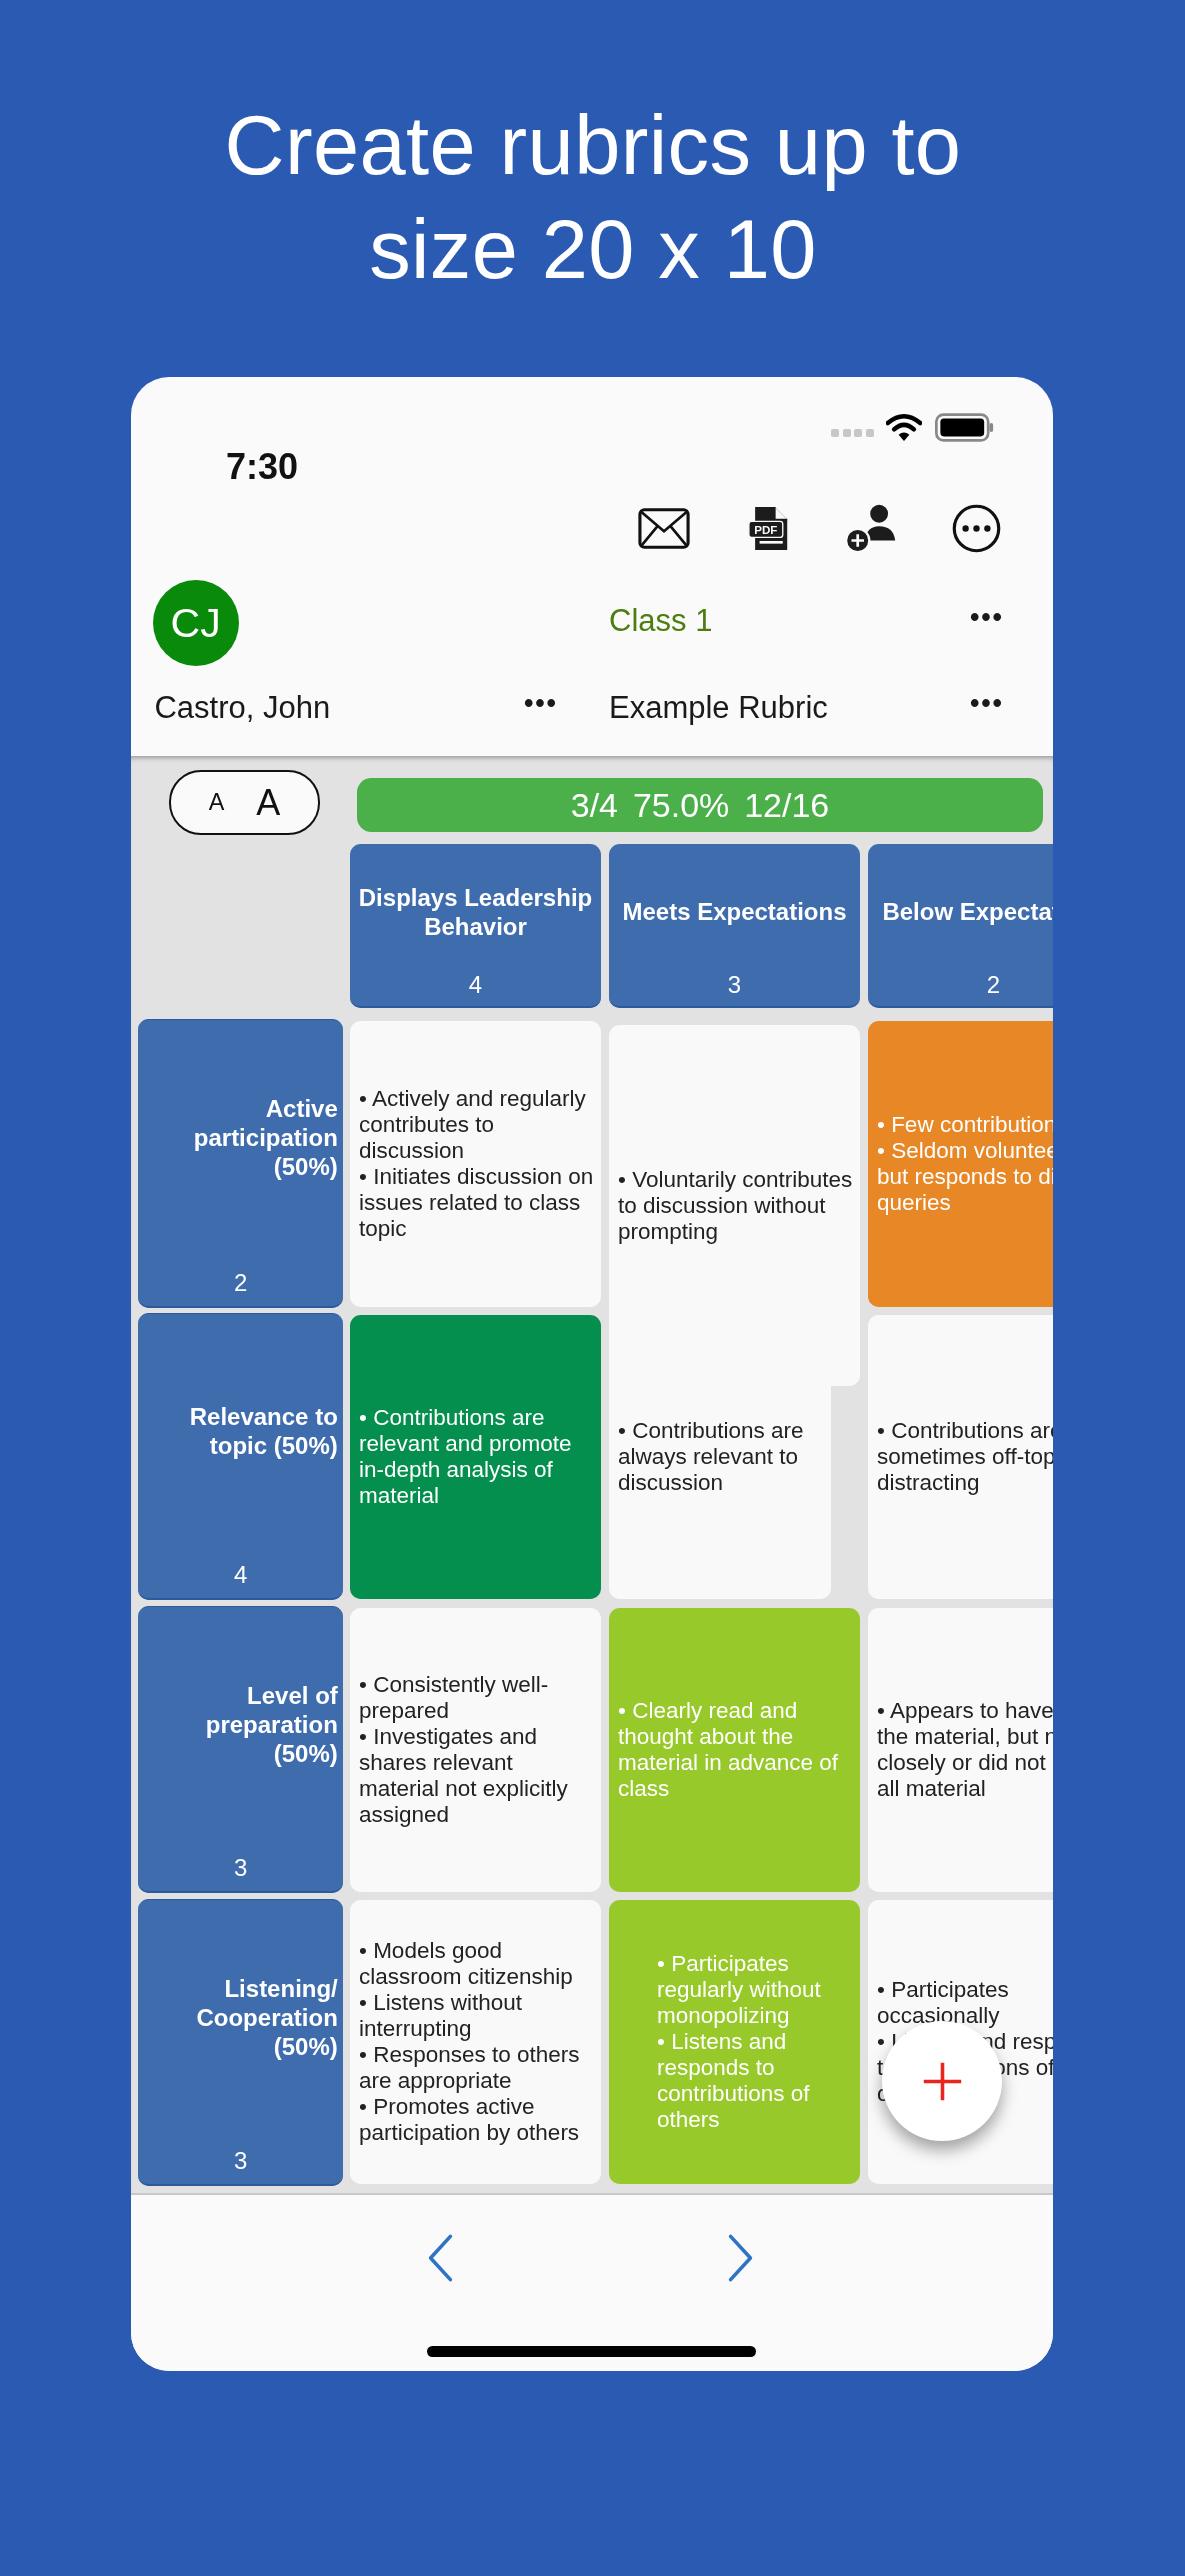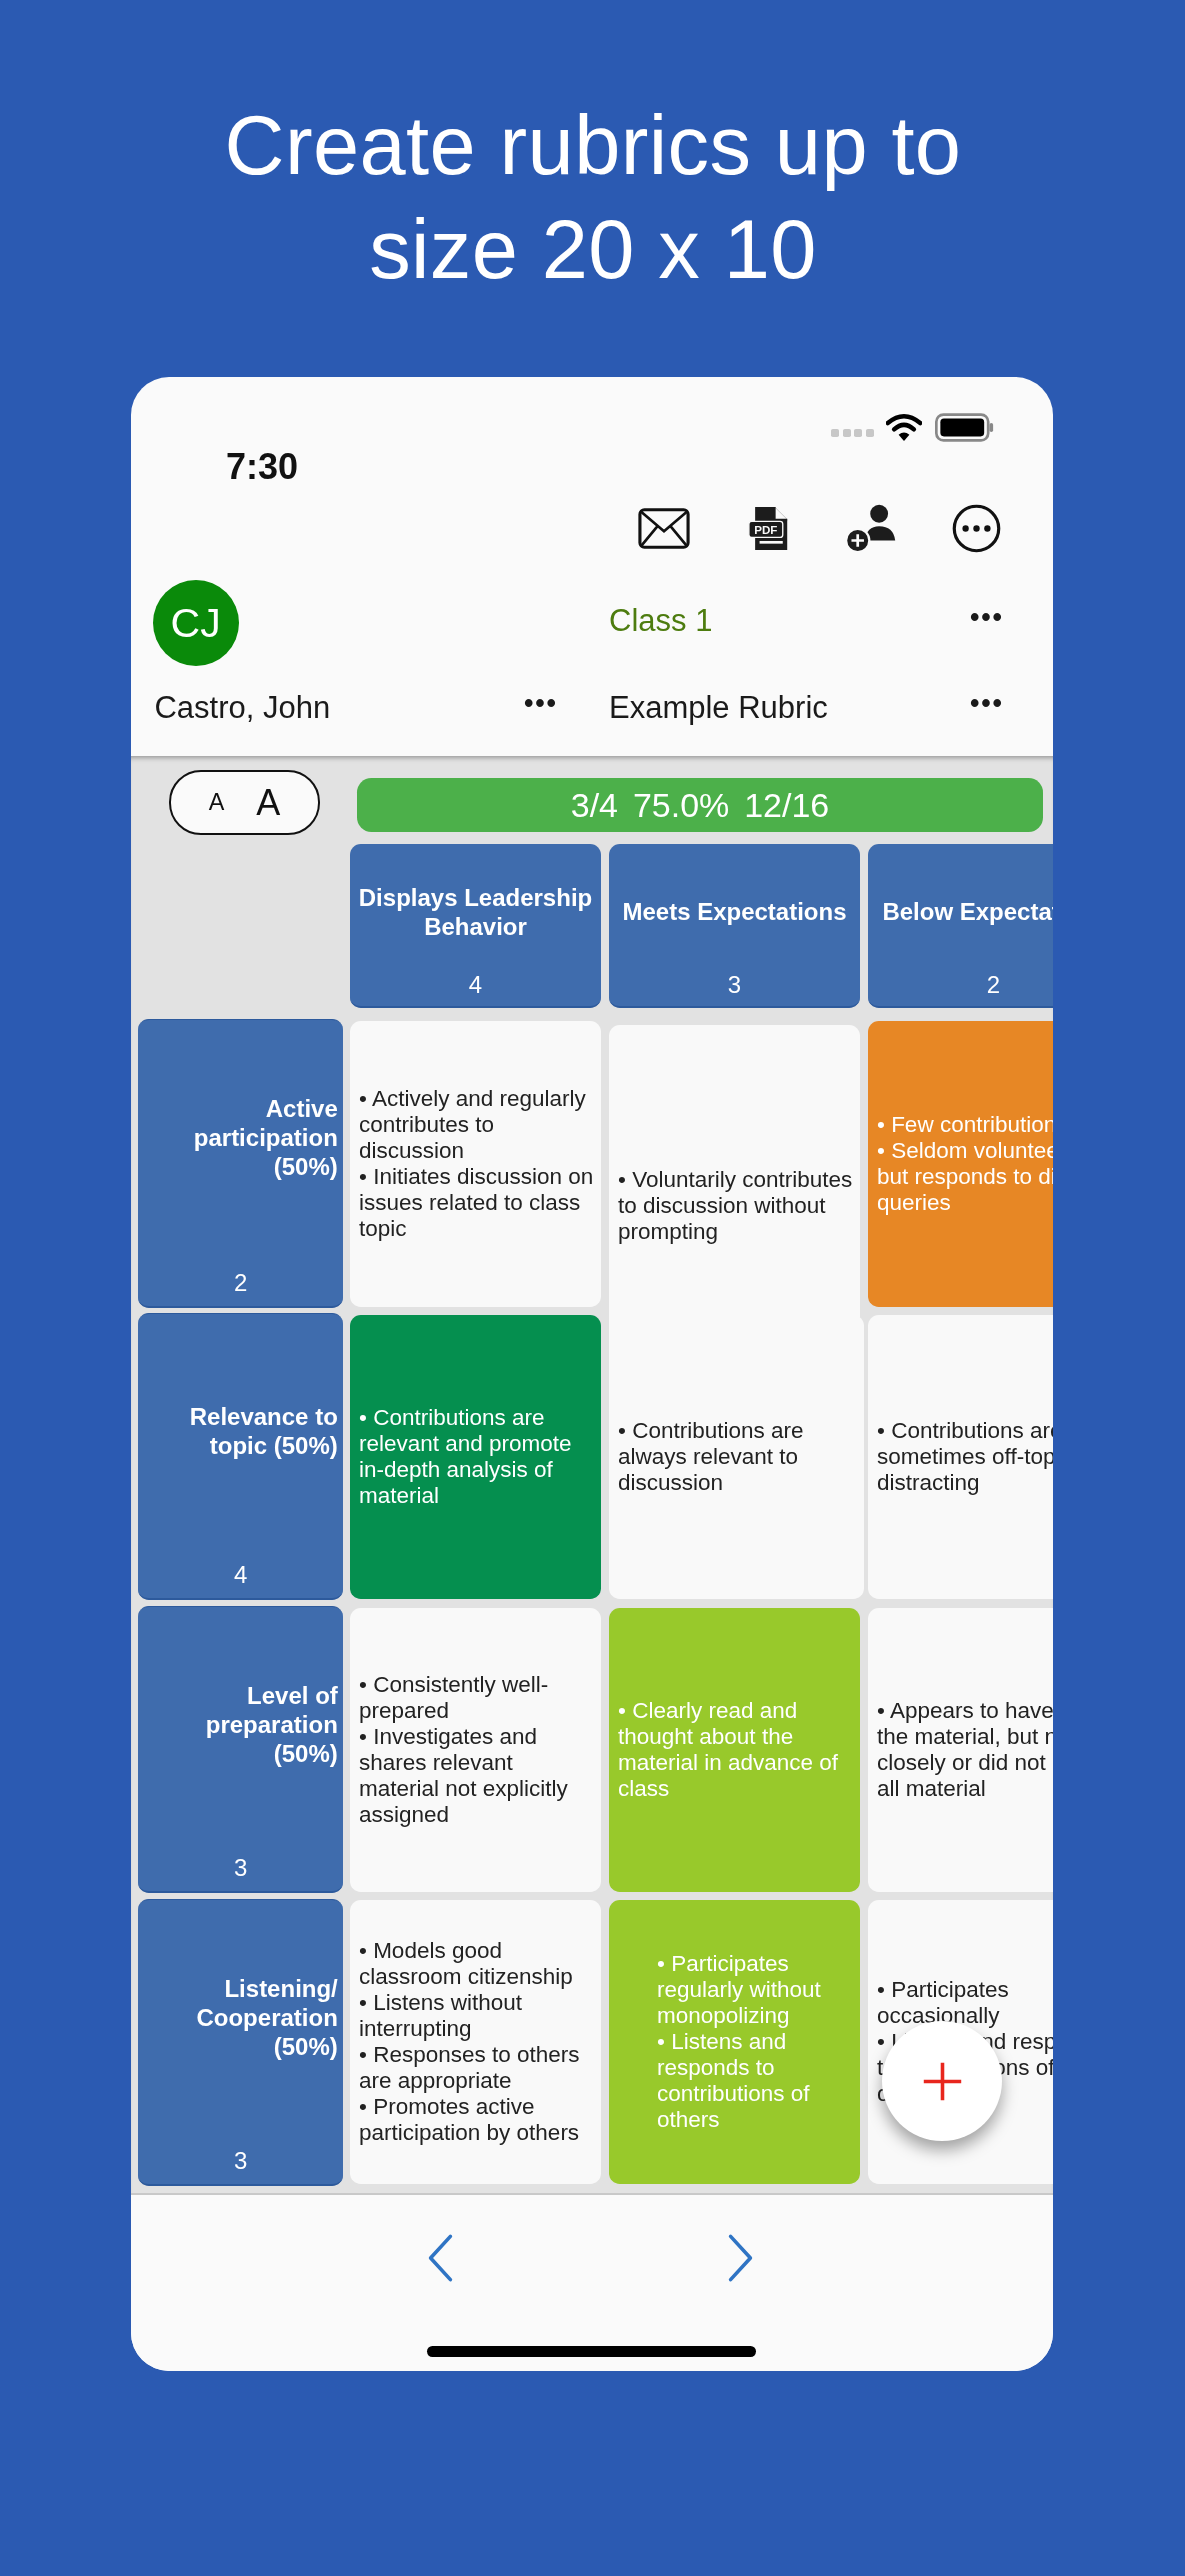--- a/index.html
+++ b/index.html
@@ -173,21 +173,21 @@
 • Seldom volunteers but responds to direct queries</div>
     </div>
 
   <div class="cell row-head" style="left: 7.2px; top: 936px; width: 205px; height: 287px;">
     <div class="title">Relevance to topic (50%)</div>
     <div class="pts">4</div>
   </div>
   <div class="cell desc sel-green" style="left: 219px; top: 938px; width: 251px; height: 284px;">
       <div class="text">• Contributions are relevant and promote in-depth analysis of material</div>
     </div>
-  <div class="cell desc" style="left: 478px; top: 938px; width: 255px; height: 284px;">
+  <div class="cell desc" style="left: 478px; top: 938px; width: 222px; height: 284px;">
       <div class="text">• Contributions are always relevant to discussion</div>
     </div>
   <div class="cell desc" style="left: 737px; top: 938px; width: 251px; height: 284px;">
       <div class="text">• Contributions are sometimes off-topic or distracting</div>
     </div>
 
   <div class="cell row-head" style="left: 7.2px; top: 1229px; width: 205px; height: 287px;">
     <div class="title">Level of preparation (50%)</div>
     <div class="pts">3</div>
   </div>

